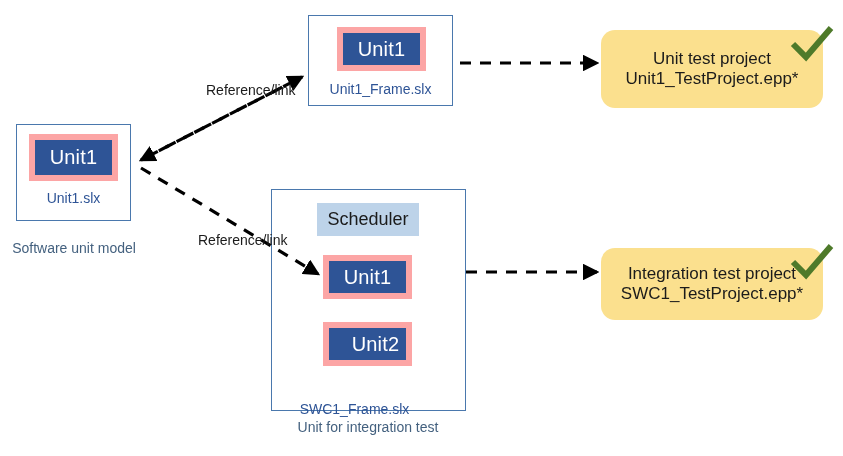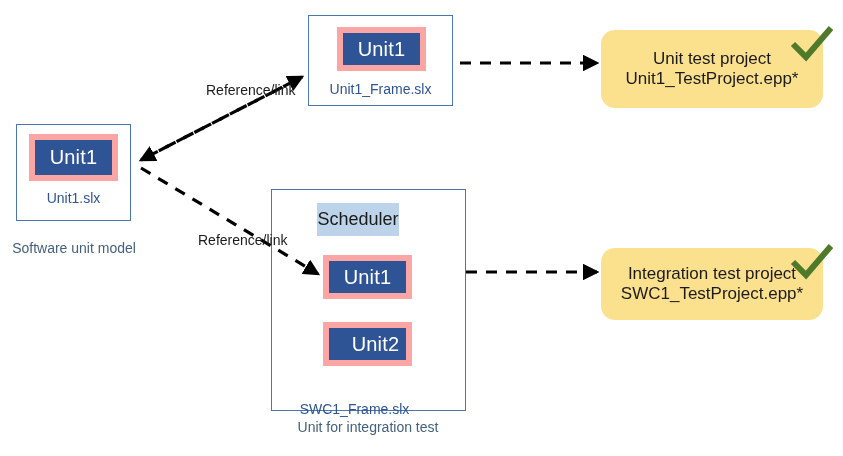--- a/index.html
+++ b/index.html
@@ -105,21 +105,21 @@
   <div class="frame-label" style="left:16px; top:190px; width:115px;">Unit1.slx</div>
   <div class="caption" style="left:4px; top:240px; width:140px;">Software unit model</div>
 
   <div class="frame" style="left:308px; top:15px; width:145px; height:91px;"></div>
   <div class="unit-box" style="left:337px; top:27px; width:89px; height:44px;">
     <span>Unit1</span>
   </div>
   <div class="frame-label" style="left:303px; top:81px; width:155px;">Unit1_Frame.slx</div>
 
   <div class="frame" style="left:271px; top:189px; width:195px; height:222px;"></div>
-  <div class="sched-box" style="left:317px; top:203px; width:82px; height:33px;justify-content:center;">
+  <div class="sched-box" style="left:317px; top:203px; width:102px; height:33px;justify-content:center;">
     <span>Scheduler</span>
   </div>
   <div class="unit-box" style="left:323px; top:255px; width:89px; height:44px;">
     <span>Unit1</span>
   </div>
   <div class="unit-box" style="left:323px; top:322px; width:89px; height:44px;padding-left:16px;">
     <span>Unit2</span>
   </div>
   <div class="frame-label" style="left:257px; top:374px; width:195px;margin-top:27px;">SWC1_Frame.slx</div>
   <div class="caption" style="left:268px; top:419px; width:200px;">Unit for integration test</div>

